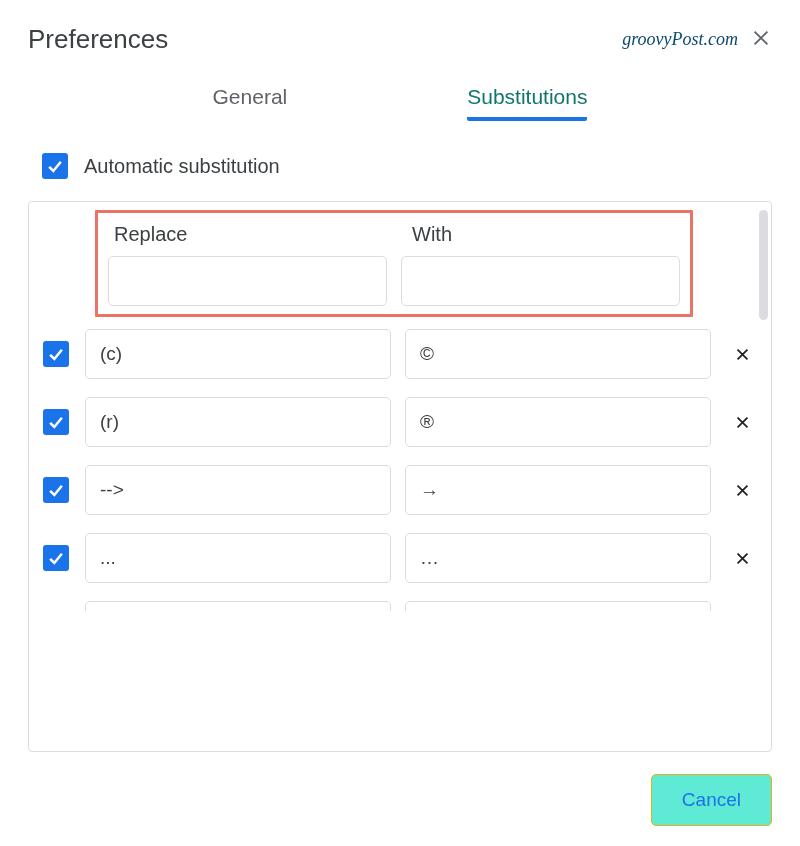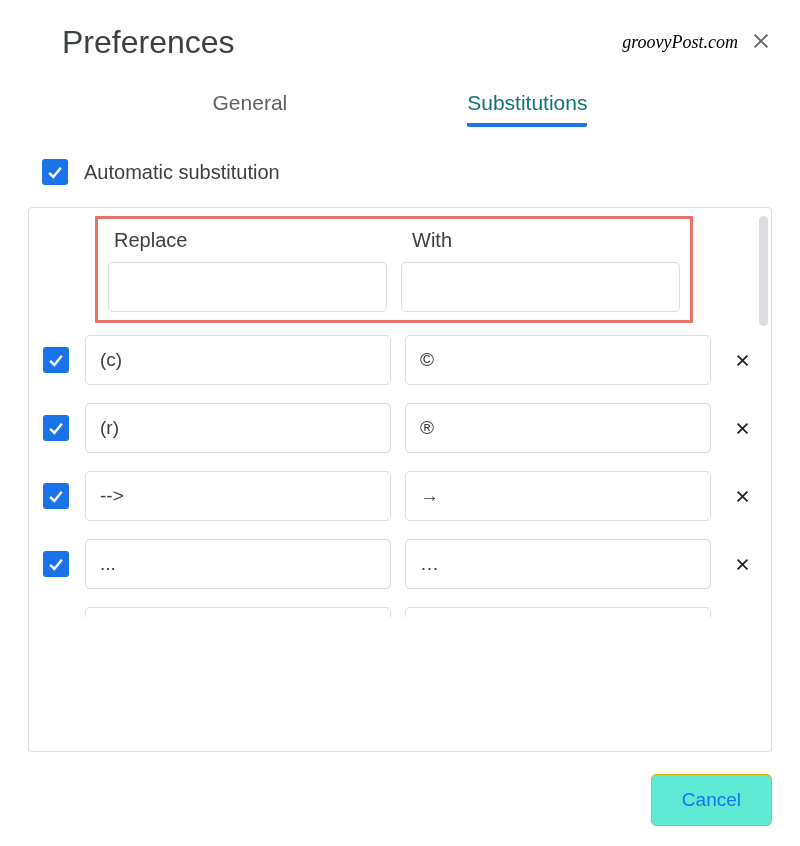--- a/index.html
+++ b/index.html
@@ -23,29 +23,28 @@
       position: relative;
     }
     .header {
       display: flex;
       align-items: center;
       justify-content: space-between;
       margin-bottom: 30px;
     }
     .title {
       font-family: "Google Sans", Arial, sans-serif;
-      font-size: 32px;
+      font-size: 26px;
       font-weight: 400;
       color: #3c4043;
-      margin-left: 34px;
     }
     .watermark {
       font-family: Georgia, serif;
       font-style: italic;
-      color: #000000;
+      color: #0c4a6e;
       font-size: 18px;
       margin-right: 12px;
     }
     .header-right {
       display: flex;
       align-items: center;
     }
     .close-btn {
       cursor: pointer;
       color: #5f6368;

